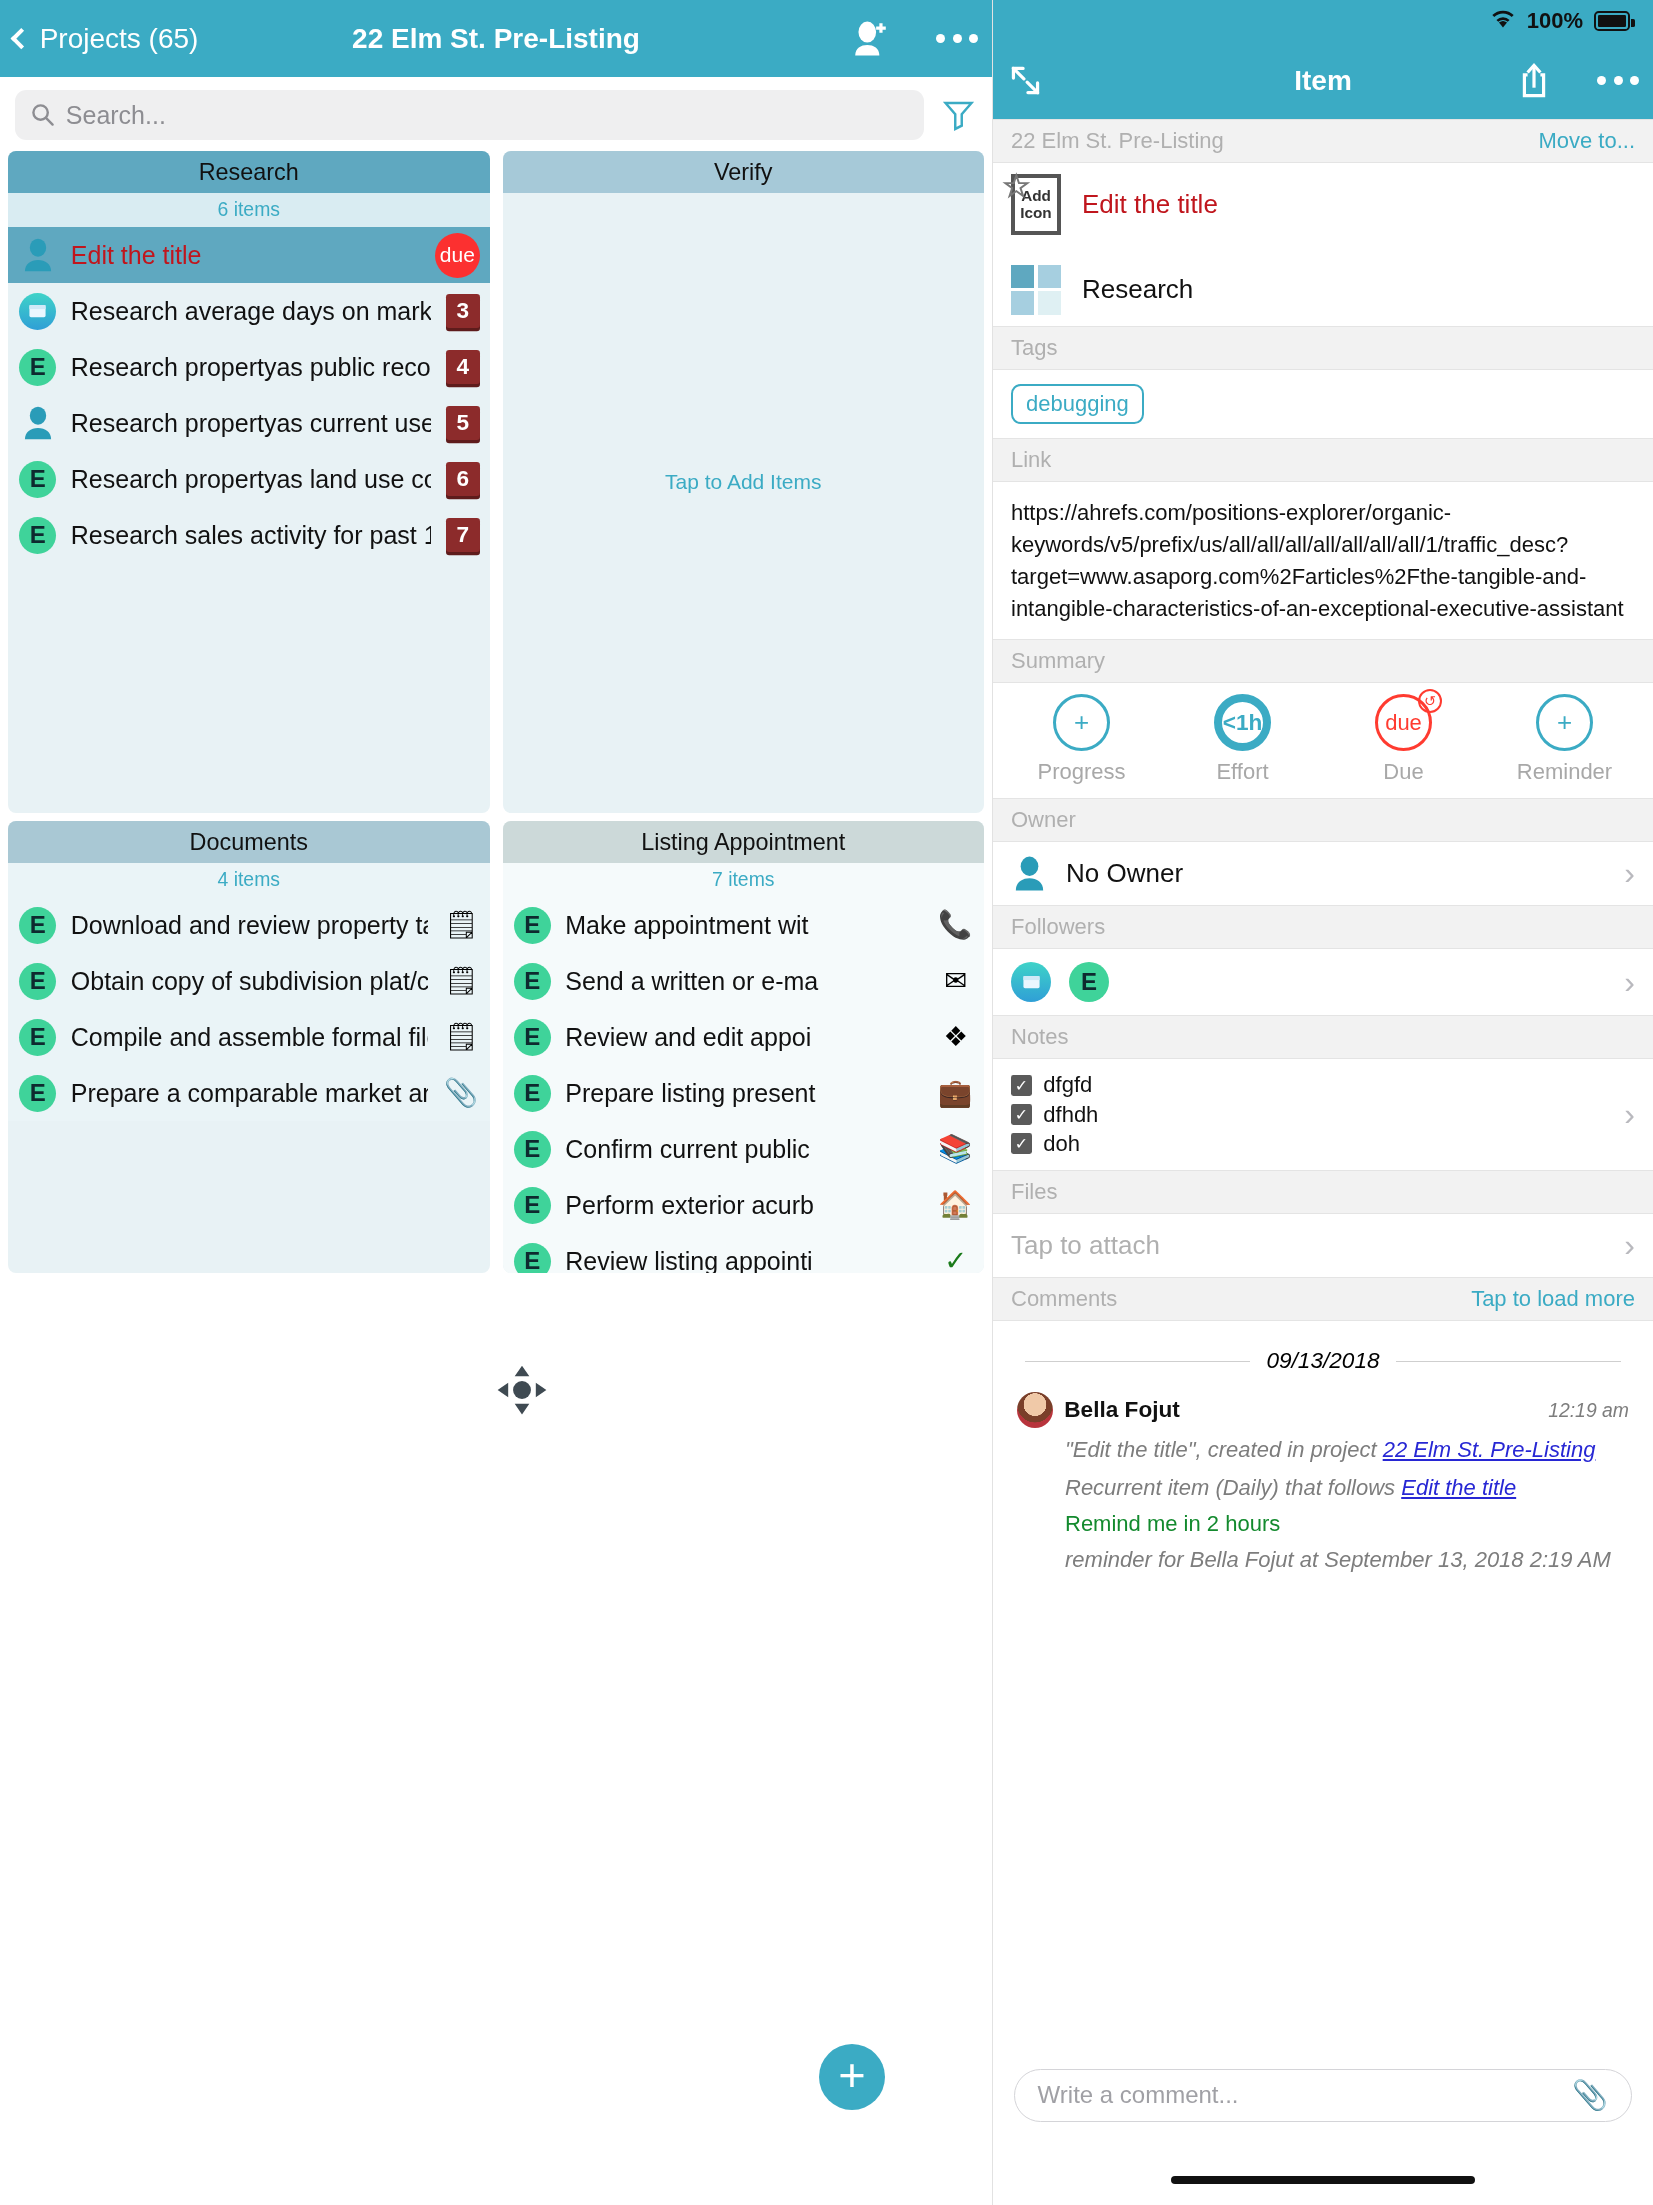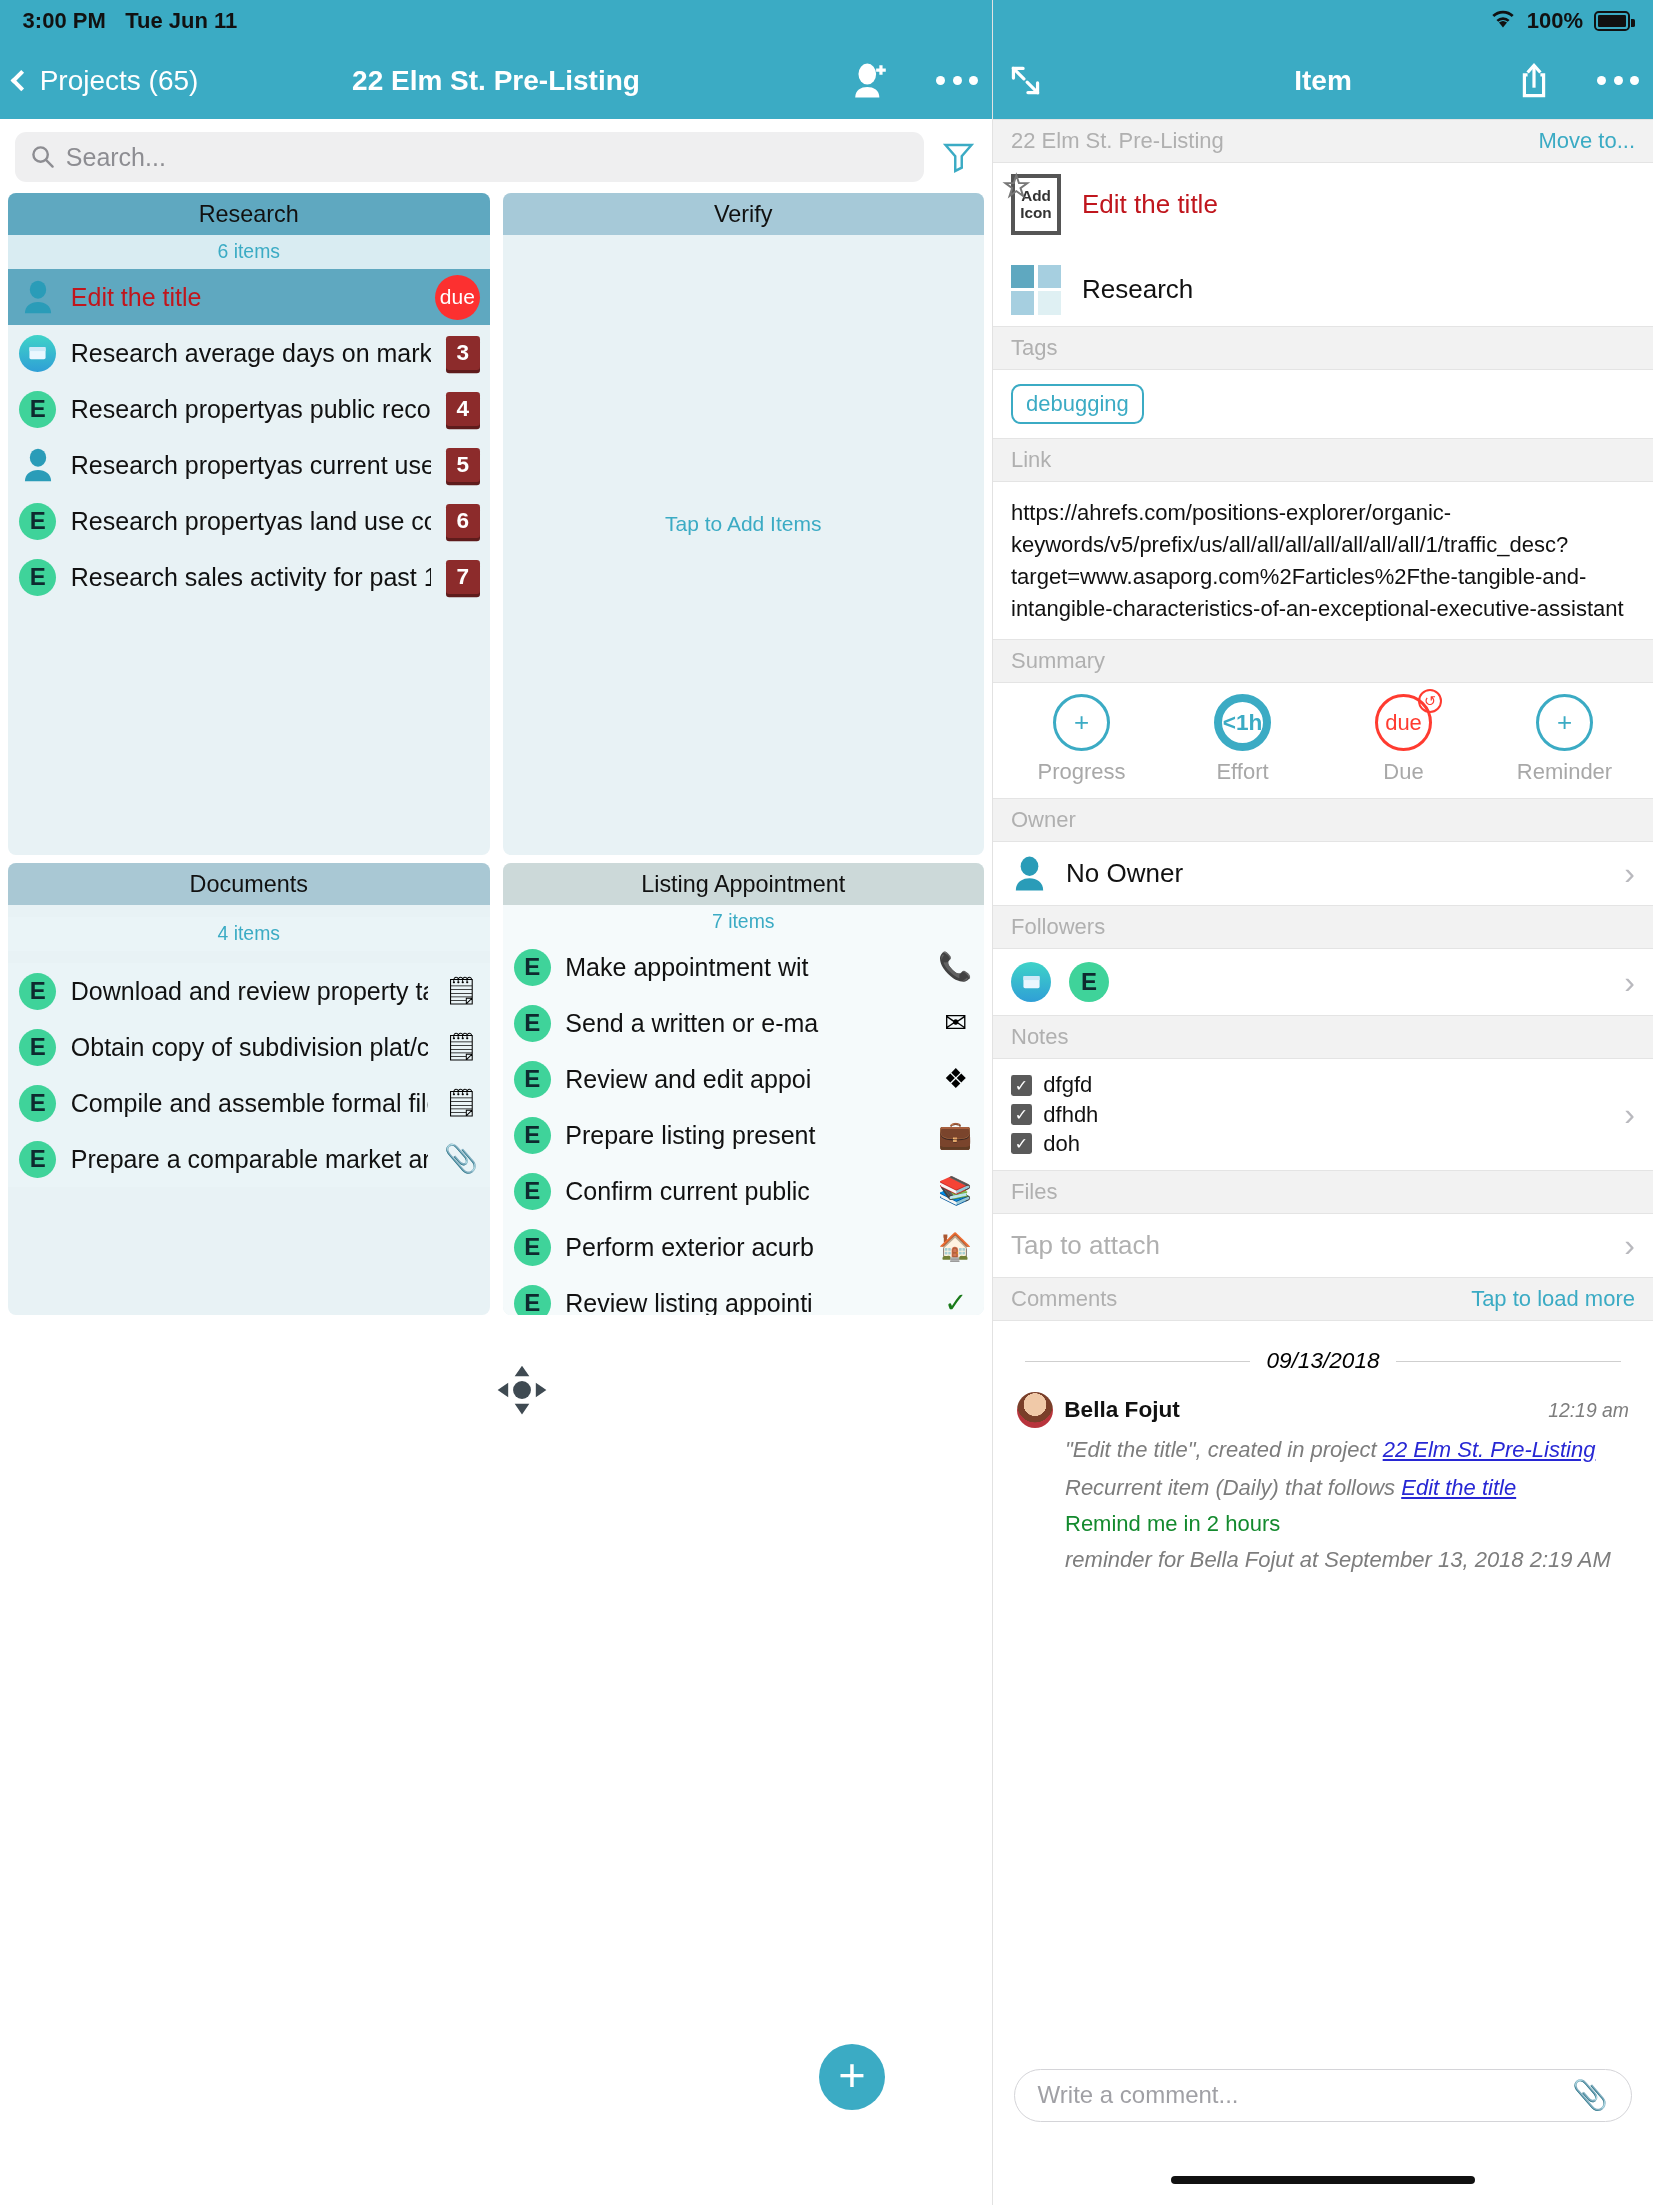--- a/index.html
+++ b/index.html
@@ -70,21 +70,21 @@
   }
   .quad-head {
     text-align:center; font-size:23.4px; color:#111; padding:7.3px 0;
   }
   .quad-head.research { background:#5fa8c0; }
   .quad-head.verify   { background:#a6c9d8; }
   .quad-head.documents{ background:#a9c8d4; }
   .quad-head.listing  { background:#ccd9d9; }
   .quad-count { text-align:center; font-size:19.4px; color:#3babc4; padding:4.8px 0 6.5px; background:#d9ecf2; }
   .quad-body { background:#e8f2f5; }
-  .quad.documents-q .quad-count, .quad.documents-q .quad-body { background:#eaf4f7;margin-top:12px; }
+  .quad.documents-q .quad-count, .quad.documents-q .quad-body { background:#eaf4f7; }
   .quad.listing-q .quad-count, .quad.listing-q .quad-body { background:#f5fafb; }
 
   .q-top { height: 662px; }
   .q-bottom { height: 452px; }
 
   .row-item {
     display:flex; align-items:center; gap:14.5px; padding: 6.5px 9.7px 6.5px 11.3px; height:56px;
     position:relative;
   }
   .row-item.selected { background:#5fa8c0; }
@@ -215,24 +215,20 @@
     width:304px; height:8px; background:#111; border-radius:4.8px;
   }
 </style>
 </head>
 <body>
 
 <div class="screen">
 
   <div class="left-pane">
 
-    <div class="statusbar">
-      <span class="time">3:00 PM</span>
-      <span>Tue Jun 11</span>
-    </div>
 
     <div class="navbar">
       <div class="nav-back">
         <span class="chev-left"></span>
         <span class="nav-back-label">Projects (65)</span>
       </div>
       <div class="nav-title">22 Elm St. Pre-Listing</div>
       <div class="nav-actions">
         <span class="icon-btn">
           <svg width="37" height="37" viewBox="0 0 46 46">

